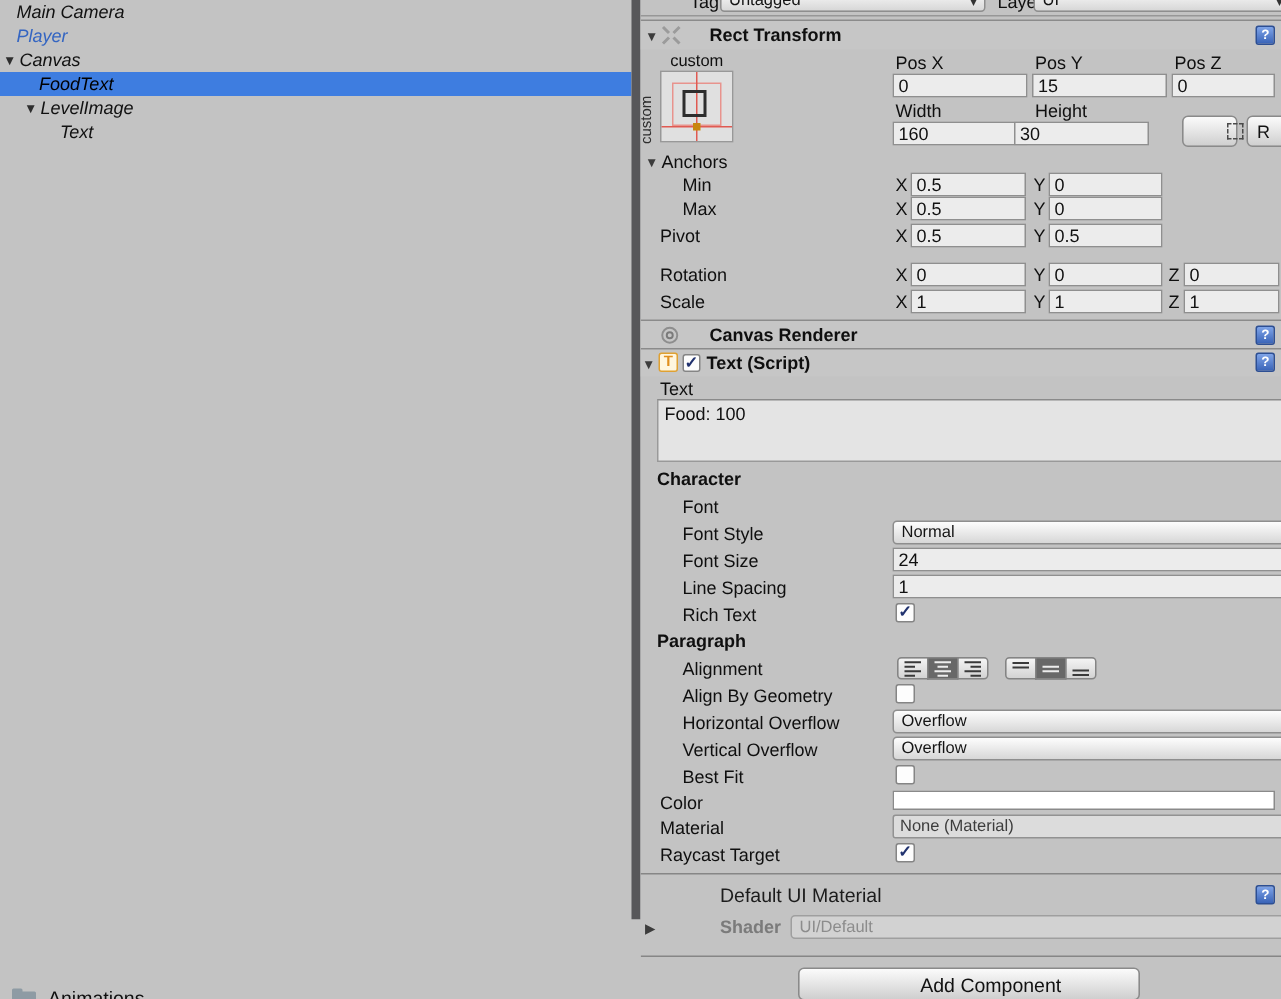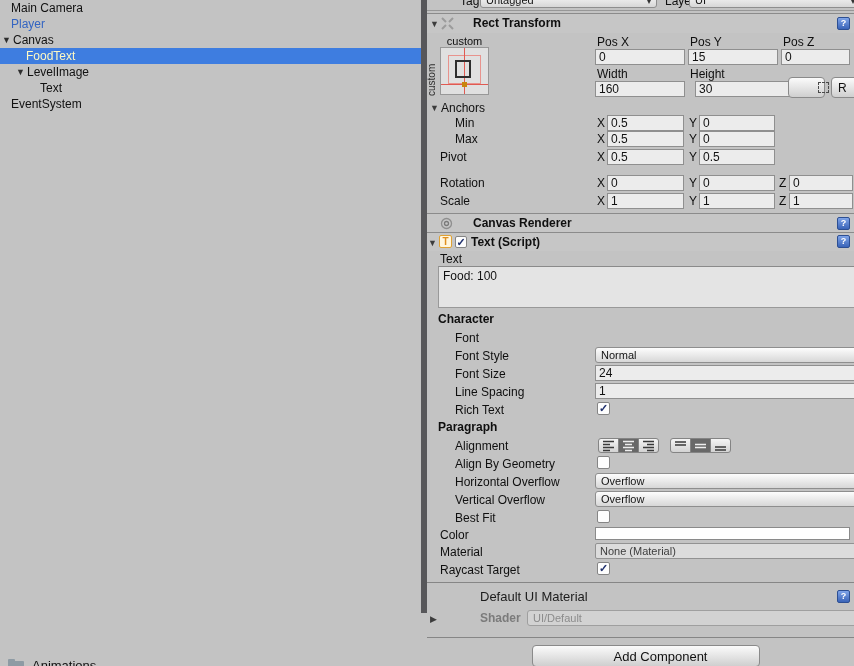--- a/index.html
+++ b/index.html
@@ -1,22 +1,22 @@
 <!DOCTYPE html>
 <html><head>
 <meta charset="utf-8">
 <style>
   html,body{margin:0;padding:0;}
   .screen{position:relative;width:854px;height:666px;overflow:hidden;background:#c3c3c3;
           font-family:"Liberation Sans",sans-serif;font-size:12px;color:#111;}
   .abs{position:absolute;}
   
   .hierarchy{position:absolute;left:0;top:0;width:421px;height:613px;background:#c3c3c3;overflow:hidden;}
-  .hrow{position:relative;height:16px;line-height:16px;white-space:nowrap;}
-  .hrow.sel{background:#3e7de0;color:#fef9c3;}
+  .hrow{position:relative;height:16px;line-height:16px;white-space:nowrap;font-style:italic;}
+  .hrow.sel{background:#3e7de0;color:#000000;}
   .hrow .tri{position:absolute;top:0;font-size:9px;color:#2e2e2e;line-height:16px;}
   .hlabel{position:absolute;top:0;line-height:16px;}
   .prefab{color:#3465c2;}
   
   .gutter{position:absolute;left:421px;top:0;width:6px;height:613px;background:#57575a;}
   
   .inspector{position:absolute;left:427px;top:0;width:427px;height:666px;background:#c3c3c3;overflow:hidden;}
   .lbl{position:absolute;line-height:16px;color:#0f0f0f;white-space:nowrap;}
   .blbl{font-weight:bold;}
   .glbl{color:#7b7b7b;font-weight:bold;}
@@ -104,23 +104,20 @@
     <div class="hrow sel">
       <span class="hlabel" style="left:26px">FoodText</span>
     </div>
     <div class="hrow">
       <span class="tri" style="left:16px">▼</span>
       <span class="hlabel" style="left:27px">LevelImage</span>
     </div>
     <div class="hrow">
       <span class="hlabel" style="left:40px">Text</span>
     </div>
-    <div class="hrow">
-      <span class="hlabel" style="left:11px">EventSystem</span>
-    </div>
   </div>
 
   <div class="gutter"></div>
 
   <div class="inspector">
 
     <div class="abs" style="left:0;top:-8px;width:427px;height:18px;border-bottom:1px solid #979797;">
       <span class="lbl" style="left:33px;top:1px">Tag</span>
       <div class="dd" style="left:53px;top:0;width:177px">
         <span>Untagged</span>
@@ -155,21 +152,21 @@
     <span class="lbl" style="left:170px;top:34px">Pos X</span>
     <span class="lbl" style="left:263px;top:34px">Pos Y</span>
     <span class="lbl" style="left:356px;top:34px">Pos Z</span>
     <div class="tf" style="left:168px;top:49px;width:90px"><span>0</span></div>
     <div class="tf" style="left:261px;top:49px;width:90px"><span>15</span></div>
     <div class="tf" style="left:354px;top:49px;width:69px"><span>0</span></div>
 
     <span class="lbl" style="left:170px;top:66px">Width</span>
     <span class="lbl" style="left:263px;top:66px">Height</span>
     <div class="tf" style="left:168px;top:81px;width:90px"><span>160</span></div>
-    <div class="tf" style="left:268px;top:81px;width:106px"><span>30</span></div>
+    <div class="tf" style="left:249px;top:81px;width:90px"><span>30</span></div>
     <div class="btn" style="left:361px;top:77px;width:37px;height:21px"><span class="dashsq"></span></div>
     <div class="btn" style="left:404px;top:77px;width:45px;height:21px;text-align:left;padding:3px 0 0 6px;font-size:12px"><span>R</span></div>
 
     <span class="fold" style="left:3px;top:102px">▼</span>
     <span class="lbl" style="left:14px;top:100px">Anchors</span>
 
     <span class="lbl" style="left:28px;top:115px">Min</span>
     <span class="lbl" style="left:170px;top:115px">X</span>
     <div class="tf" style="left:180px;top:115px;width:77px"><span>0.5</span></div>
     <span class="lbl" style="left:262px;top:115px">Y</span>

